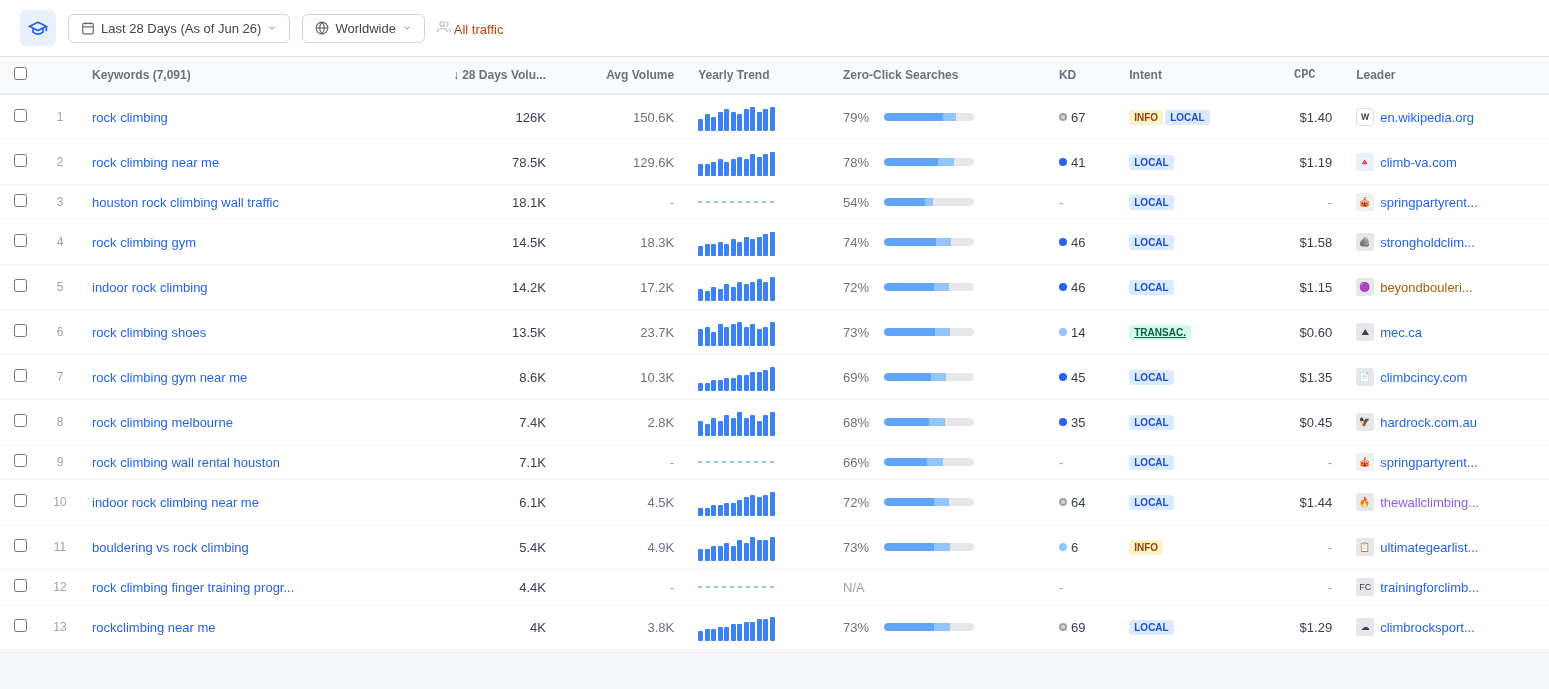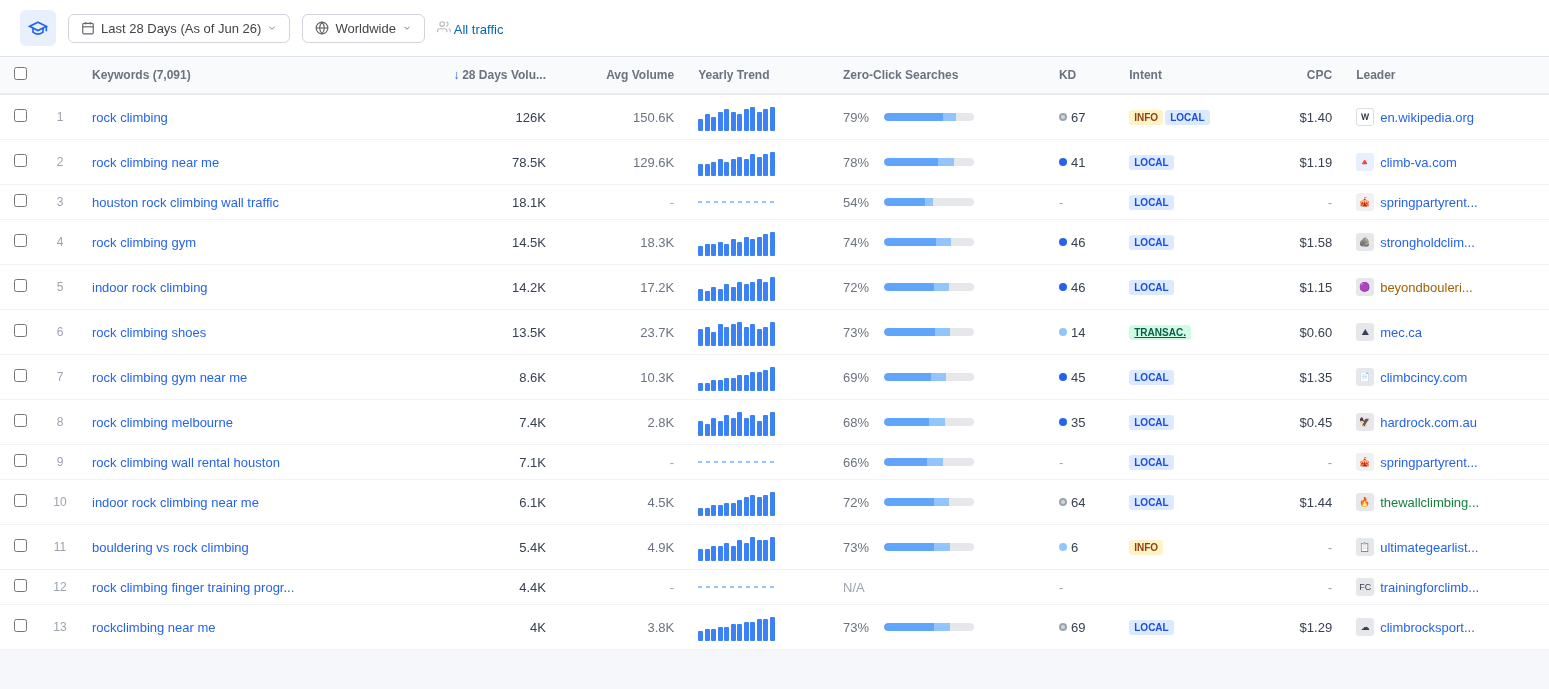--- a/index.html
+++ b/index.html
@@ -10,21 +10,21 @@
       background: #fff; border-bottom: 1px solid #e0e4ea;
       gap: 20px;
     }
     .header-title { font-size: 20px; font-weight: 700; color: #1a202c; flex: 1; }
     .header-controls { display: flex; align-items: center; gap: 12px; }
     .header-btn {
       display: flex; align-items: center; gap: 6px;
       padding: 6px 12px; border: 1px solid #d0d5dd; border-radius: 6px;
       background: #fff; cursor: pointer; color: #444; font-size: 13px;
     }
-    .header-btn-ghost { border: none; background: transparent; color: #0369a1; font-size: 13px; cursor: pointer; }
+    .header-btn-ghost { border: none; background: transparent; color: #c2410c; font-size: 13px; cursor: pointer; }
 
     .table-container { background: #fff; overflow-x: auto; }
     table { width: 100%; border-collapse: collapse; }
     thead tr { border-bottom: 2px solid #e8ecf0; background: #f9fafb; }
     th {
       padding: 10px 12px; text-align: left; font-size: 12px;
       font-weight: 600; color: #6b7280; white-space: nowrap;
       border-bottom: 1px solid #e8ecf0;
     }
     td {
@@ -145,21 +145,21 @@
         </th>
         <th>
           <span>Zero-Click Searches</span>
         </th>
         <th>
           <span>KD</span>
         </th>
         <th>
           <span>Intent</span>
         </th>
-        <th style="text-align:right;">
+        <th style="text-align:center;font-family:Liberation Mono, monospace;">
           <span>CPC</span>
         </th>
         <th>
           <span>Leader</span>
         </th>
       </tr>
     </thead>
     <tbody id="table-body">
     <tr>
     <td class="checkbox-cell">
@@ -614,21 +614,21 @@
             <div class="kd-cell">
               <div class="kd-dot kd-dot-med"></div>
               <span>64</span>
             </div>
           </td>
     <td><span class="intent-badge intent-local">LOCAL</span></td>
     <td class="cpc-cell">$1.44</td>
     <td>
       <div class="leader-cell">
         <div class="leader-icon thewall" style="font-size:9px;overflow:hidden;">🔥</div>
-        <span style="color:#15803d;cursor:pointer;">thewallclimbing...</span>
+        <span style="color:#8b5cf6;cursor:pointer;">thewallclimbing...</span>
       </div>
     </td>
   </tr>
         <tr>
     <td class="checkbox-cell">
       <input type="checkbox" style="">
     </td>
     <td class="num-cell">11</td>
     <td>
       <a class="keyword-link" href="#">bouldering vs rock climbing</a>

